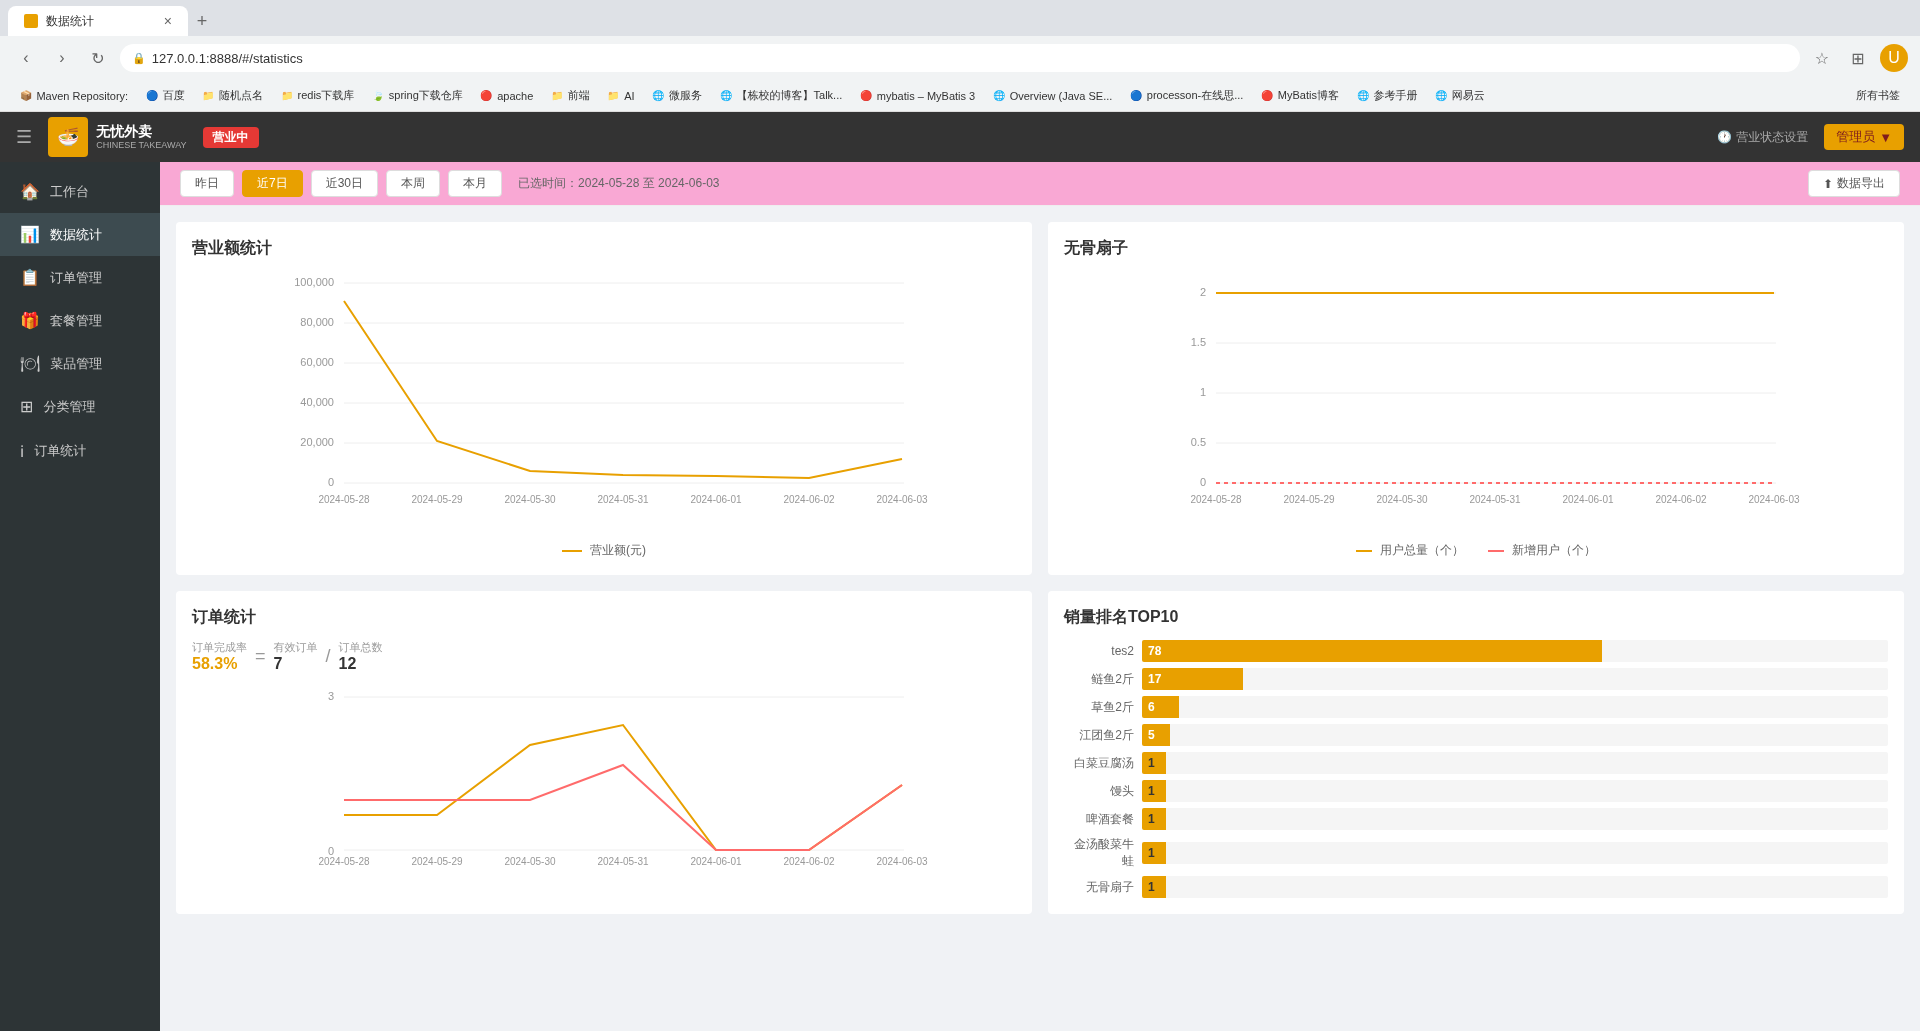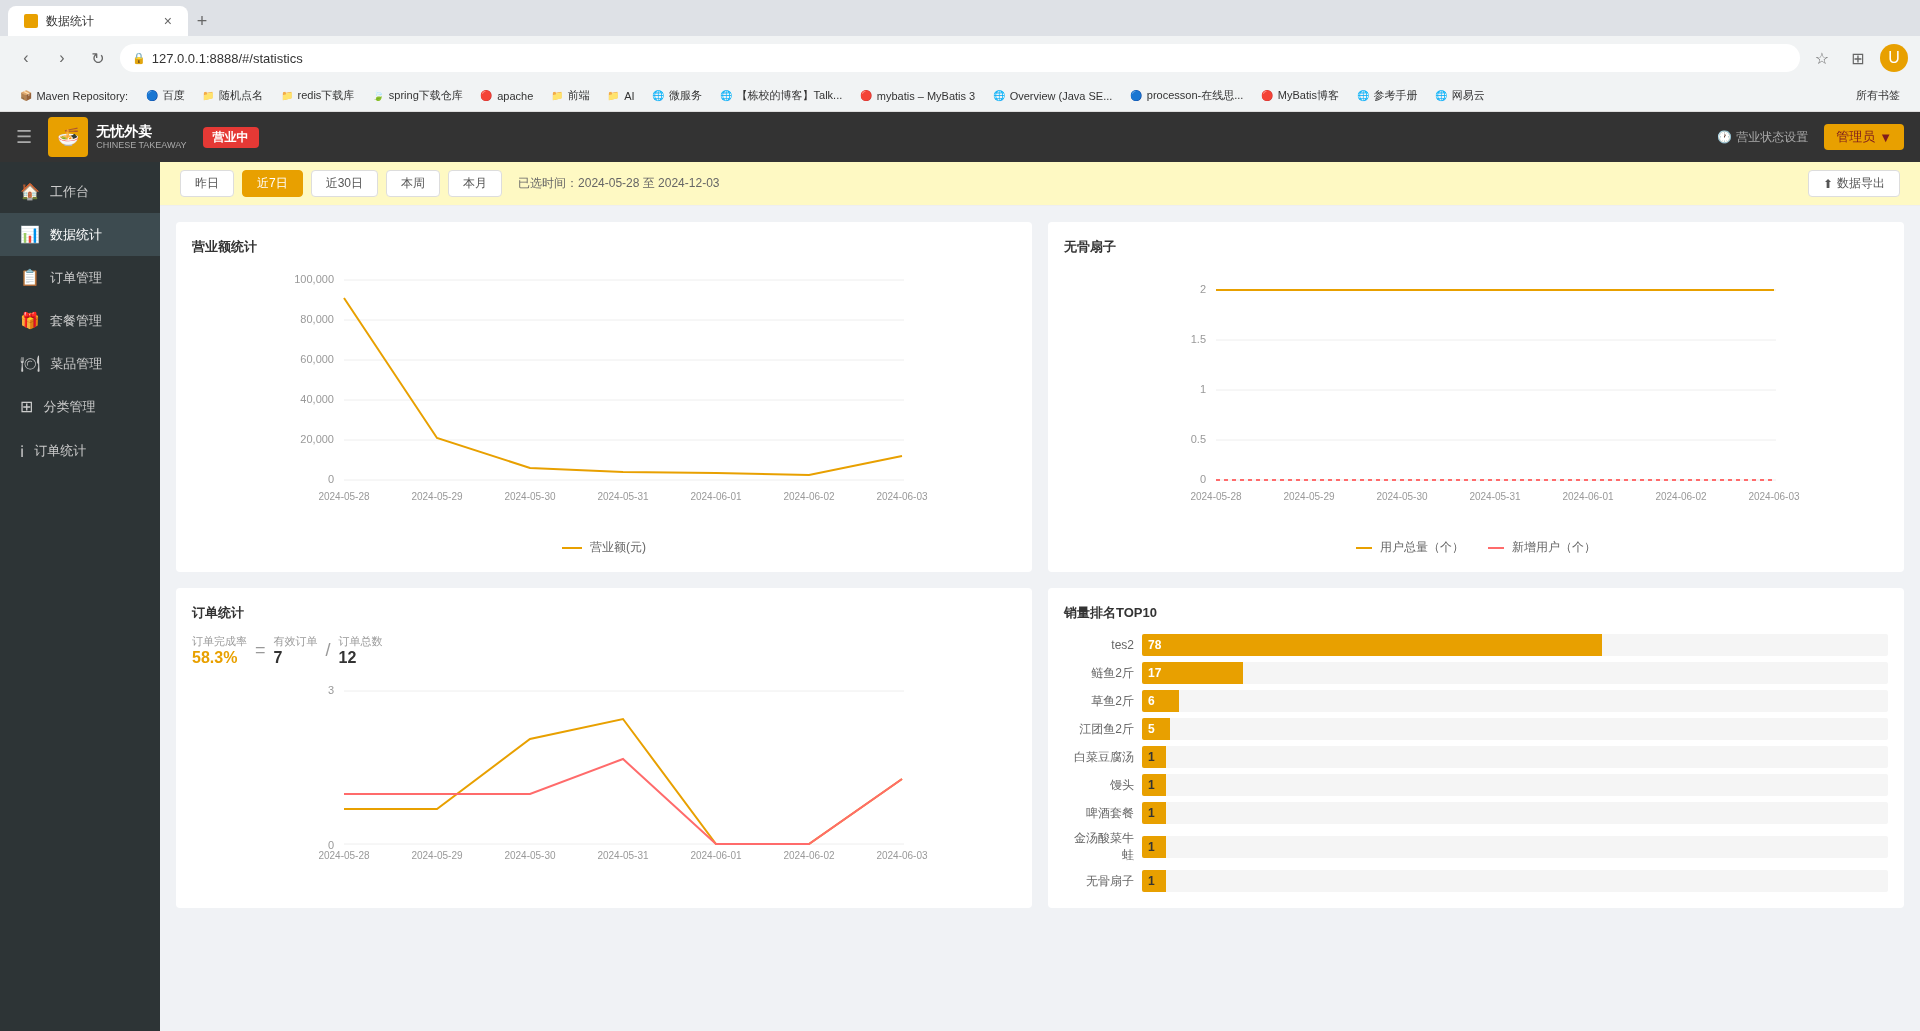--- a/index.html
+++ b/index.html
@@ -33,30 +33,30 @@
 
     
     .app-body { display: flex; flex: 1; overflow: hidden; }
     .sidebar { width: 160px; background: #2d3436; color: white; display: flex; flex-direction: column; padding-top: 8px; }
     .sidebar-item { display: flex; align-items: center; gap: 10px; padding: 12px 20px; cursor: pointer; color: #ccc; font-size: 13px; }
     .sidebar-item.active { background: #3d4b50; color: white; }
     .sidebar-item-icon { font-size: 16px; }
 
     
     .main-content { flex: 1; overflow-y: auto; padding: 0; }
-    .content-toolbar { background: #fef9c3; padding: 8px 20px; display: flex; align-items: center; gap: 8px; border-bottom: 1px solid #eee; position: sticky; top: 0; z-index: 10; }
+    .content-toolbar { background: #f9a8d4; padding: 8px 20px; display: flex; align-items: center; gap: 8px; border-bottom: 1px solid #eee; position: sticky; top: 0; z-index: 10; }
     .time-btn { padding: 4px 14px; border: 1px solid #ddd; border-radius: 4px; background: white; cursor: pointer; font-size: 12px; color: #555; }
     .time-btn.active { background: #e8a000; color: white; border-color: #e8a000; }
     .time-range-text { font-size: 12px; color: #666; margin-left: 8px; }
     .export-btn { margin-left: auto; padding: 4px 14px; border: 1px solid #ddd; border-radius: 4px; background: white; cursor: pointer; font-size: 12px; color: #555; display: flex; align-items: center; gap: 4px; }
 
     
     .charts-grid { display: grid; grid-template-columns: 1fr 1fr; gap: 16px; padding: 16px; }
     .chart-panel { background: white; border-radius: 4px; padding: 16px; }
-    .chart-title { font-size: 13px; font-weight: bold; color: #333; margin-bottom: 12px; }
+    .chart-title { font-size: 16px; font-weight: bold; color: #333; margin-bottom: 12px; }
     .chart-legend { display: flex; align-items: center; justify-content: center; gap: 8px; margin-top: 8px; font-size: 12px; color: #666; }
 
     
     .order-stats-header { display: flex; align-items: center; gap: 8px; margin-bottom: 12px; }
     .order-stat-item { display: flex; flex-direction: column; }
     .order-stat-label { font-size: 11px; color: #999; }
     .order-stat-value { font-size: 16px; font-weight: bold; color: #333; }
     .order-stat-value.highlight { color: #e8a000; }
     .order-divider { color: #999; font-size: 18px; }
 
@@ -229,21 +229,21 @@
     </div>
 
     <div class="main-content">
 
       <div class="content-toolbar">
         <button class="time-btn">昨日</button>
         <button class="time-btn active">近7日</button>
         <button class="time-btn">近30日</button>
         <button class="time-btn">本周</button>
         <button class="time-btn">本月</button>
-        <span class="time-range-text">已选时间：2024-05-28 至 2024-12-03</span>
+        <span class="time-range-text">已选时间：2024-05-28 至 2024-06-03</span>
         <button class="export-btn">
           <span>⬆</span>
           <span>数据导出</span>
         </button>
       </div>
 
       <div class="charts-grid">
 
         <div class="chart-panel">
           <div class="chart-title">营业额统计</div>

